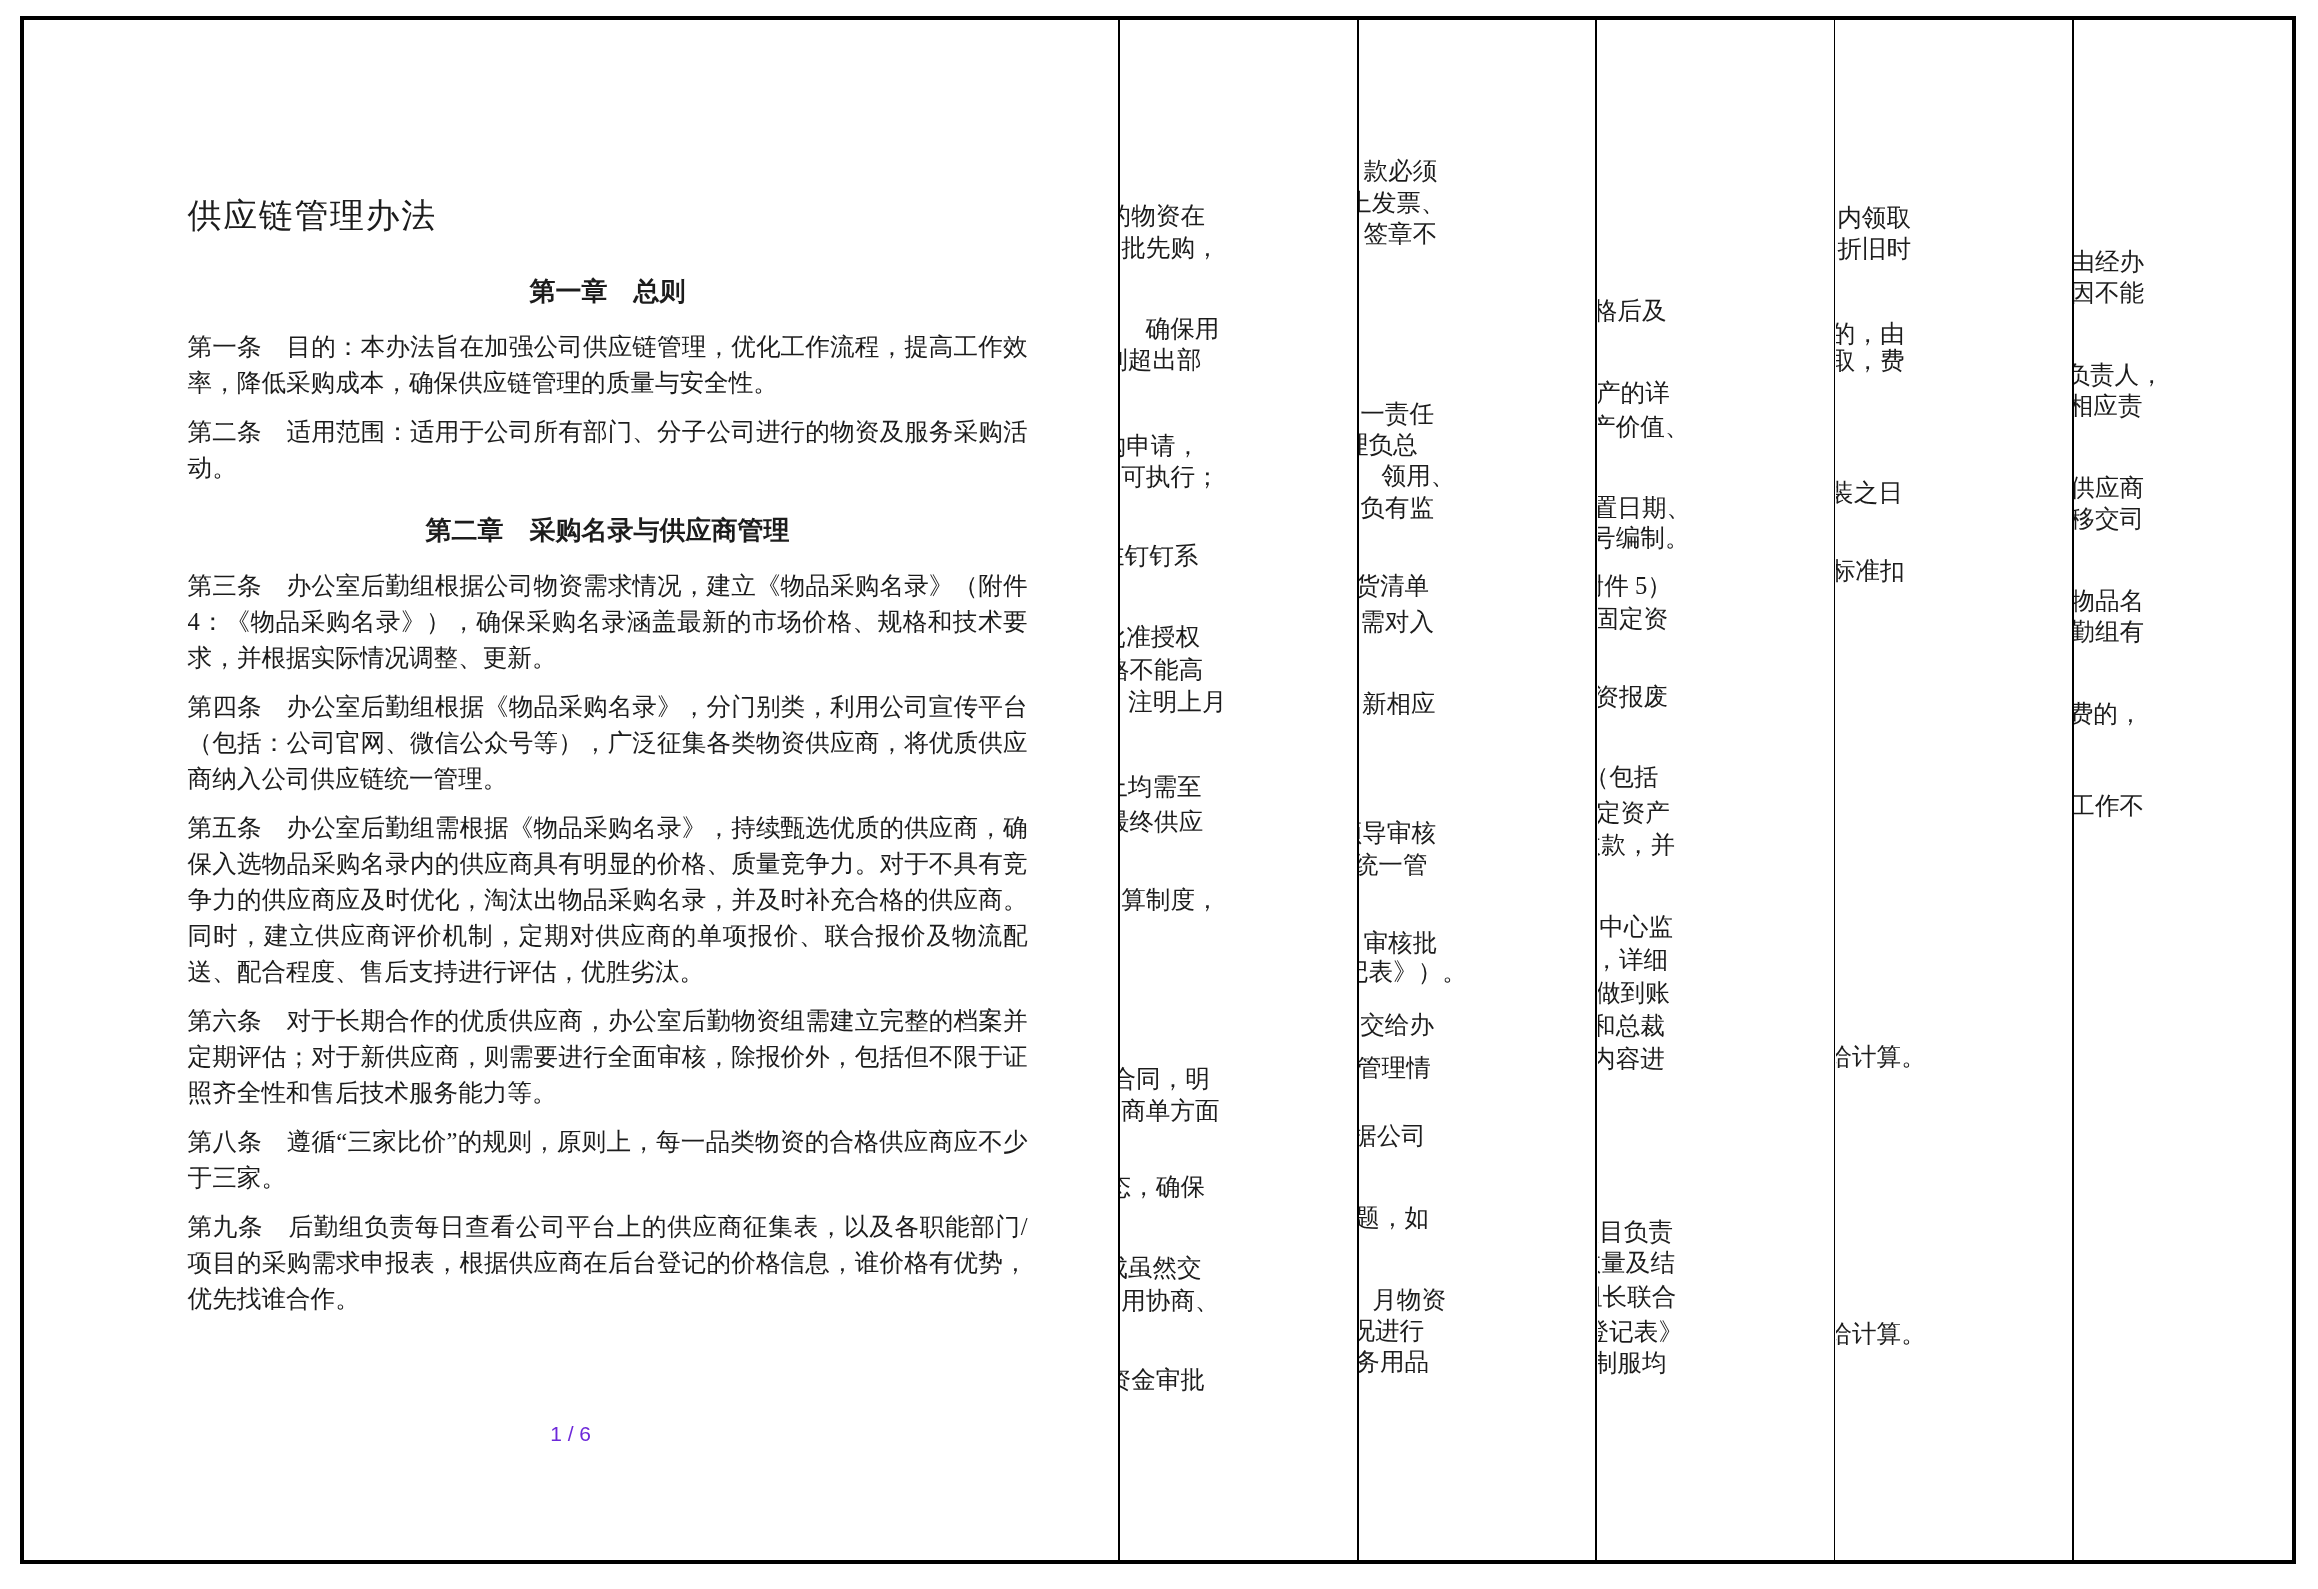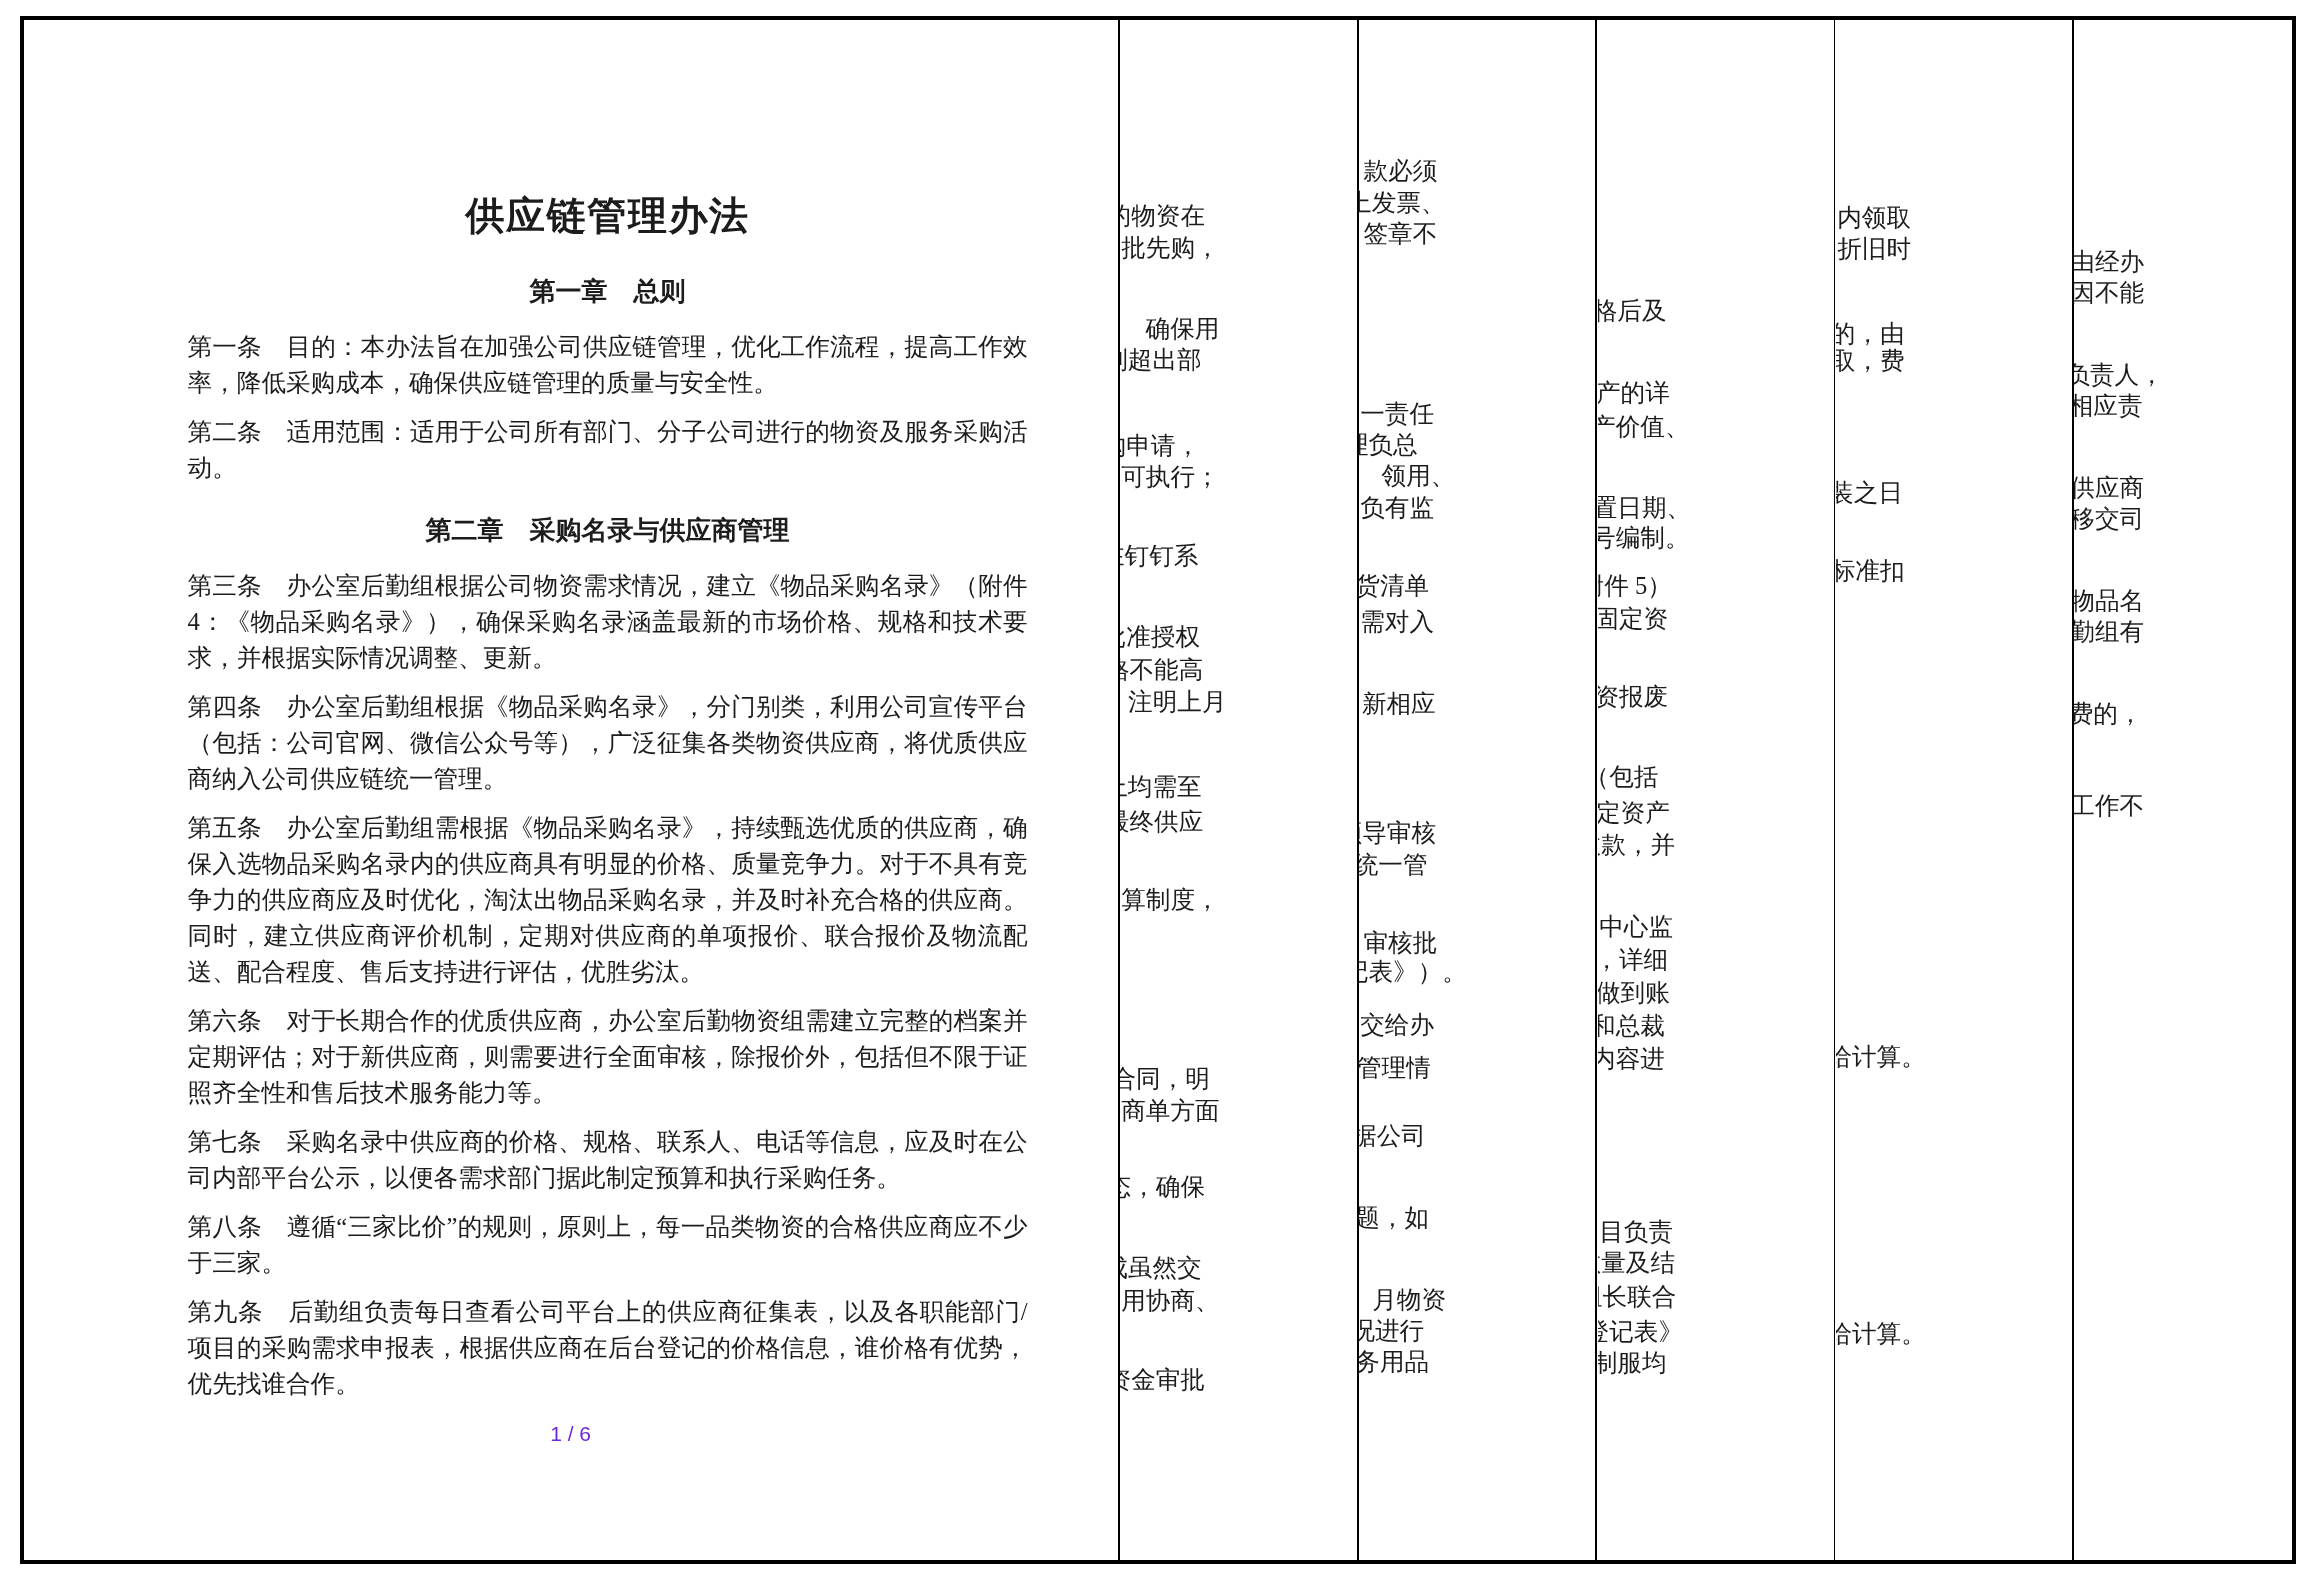--- a/index.html
+++ b/index.html
@@ -20,21 +20,21 @@
   .strip.s2{left:1096px;width:237px}
   .strip.s3{left:1335px;width:236px}
   .strip.s4{left:1574px;width:236px}
   .strip.s5{left:1812px;width:236px}
   .strip.s6{left:2050px;width:218px}
   .p1content{
     padding:174px 90px 0 164px;
     font-size:24.6px;line-height:36px;text-align:justify;
   }
   .p1content .title{
-    font-size:39px;line-height:43px;font-weight:bold;text-align:center;
+    font-size:34px;line-height:43px;font-weight:normal;
     margin:0 0 38px 0;letter-spacing:1.6px;
   }
   .p1content .chapter{
     font-size:26px;line-height:33px;font-weight:bold;text-align:center;
     margin:28px 0 21px 0;
   }
   .p1content .chapter.first{margin-top:0;}
   .p1content p.para{margin:0 0 13px 0;}
   .page-num{
     position:absolute;left:0;width:100%;top:1402px;text-align:center;
@@ -55,21 +55,20 @@
     <div class="p1content">
         <div class="title">供应链管理办法</div>
         <div class="chapter first">第一章　总则</div>
         <p class="para">第一条　目的：本办法旨在加强公司供应链管理，优化工作流程，提高工作效率，降低采购成本，确保供应链管理的质量与安全性。</p>
         <p class="para">第二条　适用范围：适用于公司所有部门、分子公司进行的物资及服务采购活动。</p>
         <div class="chapter">第二章　采购名录与供应商管理</div>
         <p class="para">第三条　办公室后勤组根据公司物资需求情况，建立《物品采购名录》（附件 4：《物品采购名录》），确保采购名录涵盖最新的市场价格、规格和技术要求，并根据实际情况调整、更新。</p>
         <p class="para">第四条　办公室后勤组根据《物品采购名录》，分门别类，利用公司宣传平台（包括：公司官网、微信公众号等），广泛征集各类物资供应商，将优质供应商纳入公司供应链统一管理。</p>
         <p class="para">第五条　办公室后勤组需根据《物品采购名录》，持续甄选优质的供应商，确保入选物品采购名录内的供应商具有明显的价格、质量竞争力。对于不具有竞争力的供应商应及时优化，淘汰出物品采购名录，并及时补充合格的供应商。同时，建立供应商评价机制，定期对供应商的单项报价、联合报价及物流配送、配合程度、售后支持进行评估，优胜劣汰。</p>
         <p class="para">第六条　对于长期合作的优质供应商，办公室后勤物资组需建立完整的档案并定期评估；对于新供应商，则需要进行全面审核，除报价外，包括但不限于证照齐全性和售后技术服务能力等。</p>
-        <p class="para">第七条　采购名录中供应商的价格、规格、联系人、电话等信息，应及时在公司内部平台公示，以便各需求部门据此制定预算和执行采购任务。</p>
         <p class="para">第八条　遵循“三家比价”的规则，原则上，每一品类物资的合格供应商应不少于三家。</p>
         <p class="para">第九条　后勤组负责每日查看公司平台上的供应商征集表，以及各职能部门/项目的采购需求申报表，根据供应商在后台登记的价格信息，谁价格有优势，优先找谁合作。</p>
       </div>
     <div class="page-num">1 / 6</div>
   </div>
 
   <div class="vline l1"></div>
   <div class="vline l2"></div>
   <div class="vline l3"></div>
   <div class="vline l4"></div>

